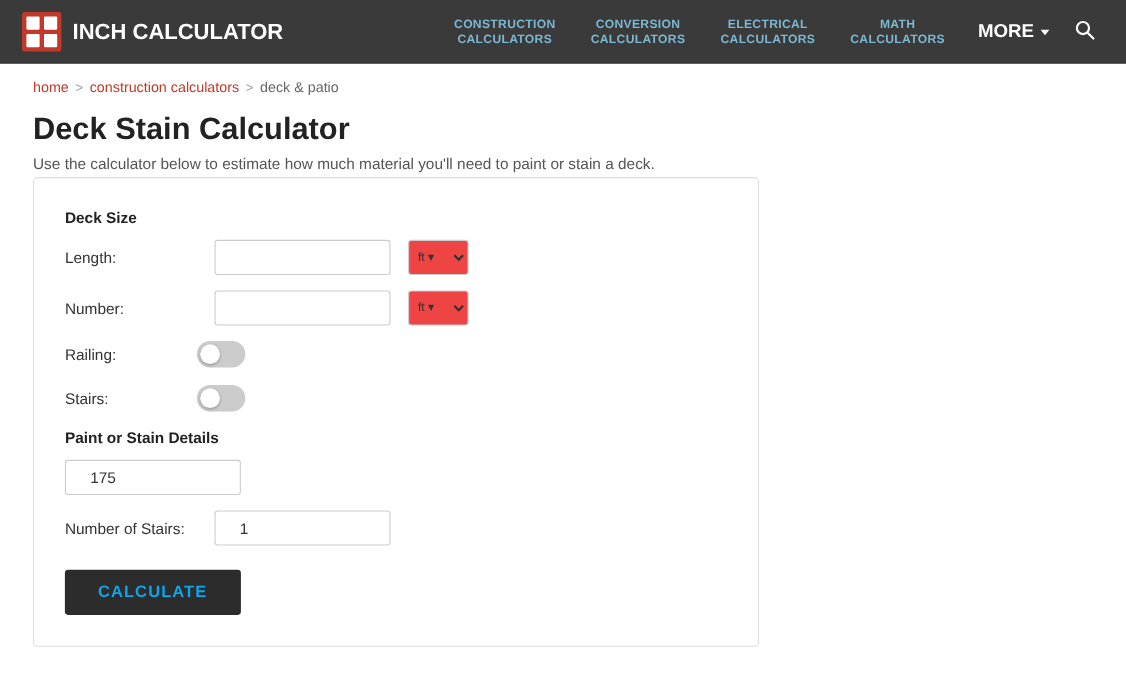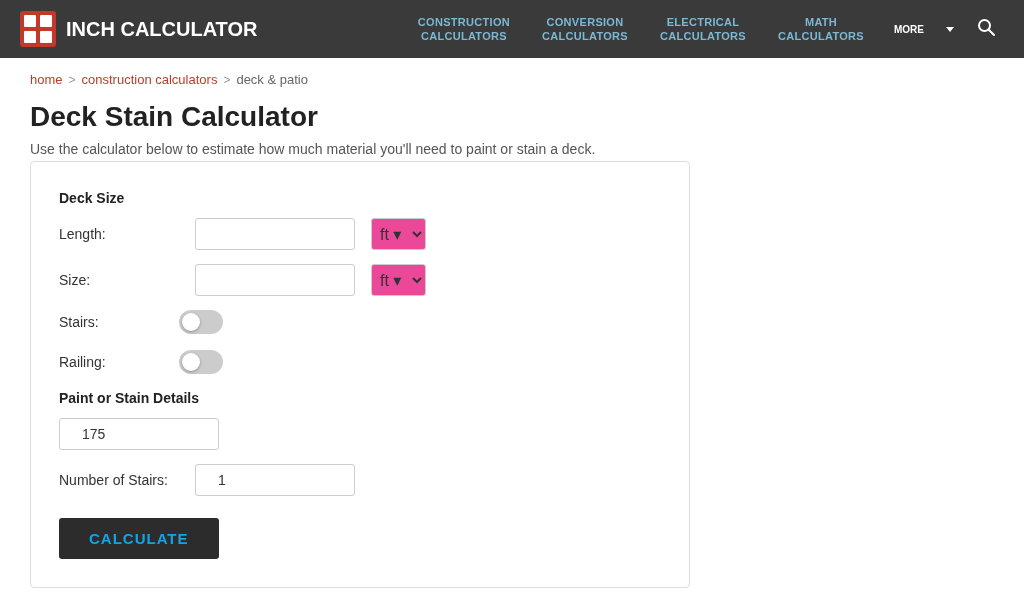--- a/index.html
+++ b/index.html
@@ -38,26 +38,26 @@
       font-weight: bold;
       text-transform: uppercase;
       text-decoration: none;
       padding: 0 16px;
       text-align: center;
       line-height: 1.3;
       letter-spacing: 0.3px;
     }
     .nav-more {
       color: #fff;
-      font-size: 10px;
+      font-size: 17px;
       font-weight: bold;
       padding: 0 14px;
       display: flex;
       align-items: center;
-      gap: 20px;
+      gap: 4px;
       cursor: pointer;
     }
     .nav-search {
       color: #fff;
       font-size: 18px;
       cursor: pointer;
       padding: 0 8px;
     }
 
     
@@ -128,23 +128,23 @@
       font-size: 14px;
       color: #333;
       outline: none;
     }
 
     .unit-select {
       height: 32px;
       border: 1px solid #ccc;
       border-radius: 3px;
       padding: 0 4px;
-      font-size: 16px;
-      color: #333;
-      background: #ec4899;
+      font-size: 11px;
+      color: #333;
+      background: #ef4444;
       cursor: pointer;
       outline: none;
       width: 55px;
     }
 
     
     .toggle-wrapper {
       display: flex;
       align-items: center;
       margin-bottom: 16px;
@@ -281,43 +281,43 @@
       <label class="form-label">Length:</label>
       <input class="form-input" type="text" value="" style="">
       <select class="unit-select">
         <option value="ft">ft ▾</option>
         <option value="in">in ▾</option>
         <option value="m">m ▾</option>
       </select>
     </div>
 
     <div class="form-row">
-      <label class="form-label">Size:</label>
+      <label class="form-label">Number:</label>
       <input class="form-input" type="text" value="" style="">
       <select class="unit-select">
         <option value="ft">ft ▾</option>
         <option value="in">in ▾</option>
         <option value="m">m ▾</option>
       </select>
     </div>
 
     
-    <div class="toggle-wrapper">
-      <span class="toggle-label">Stairs:</span>
+    <div class="toggle-wrapper" style="margin-top:6px;">
+      <span class="toggle-label">Railing:</span>
       <label class="toggle">
 
         <div class="toggle-track">
           <div class="toggle-thumb"></div>
         </div>
       </label>
     </div>
 
     
-    <div class="toggle-wrapper" style="margin-top:6px;">
-      <span class="toggle-label">Railing:</span>
+    <div class="toggle-wrapper">
+      <span class="toggle-label">Stairs:</span>
       <label class="toggle">
 
         <div class="toggle-track">
           <div class="toggle-thumb"></div>
         </div>
       </label>
     </div>
 
     
     <div class="section-label" style="margin-top:6px;">Paint or Stain Details</div>

